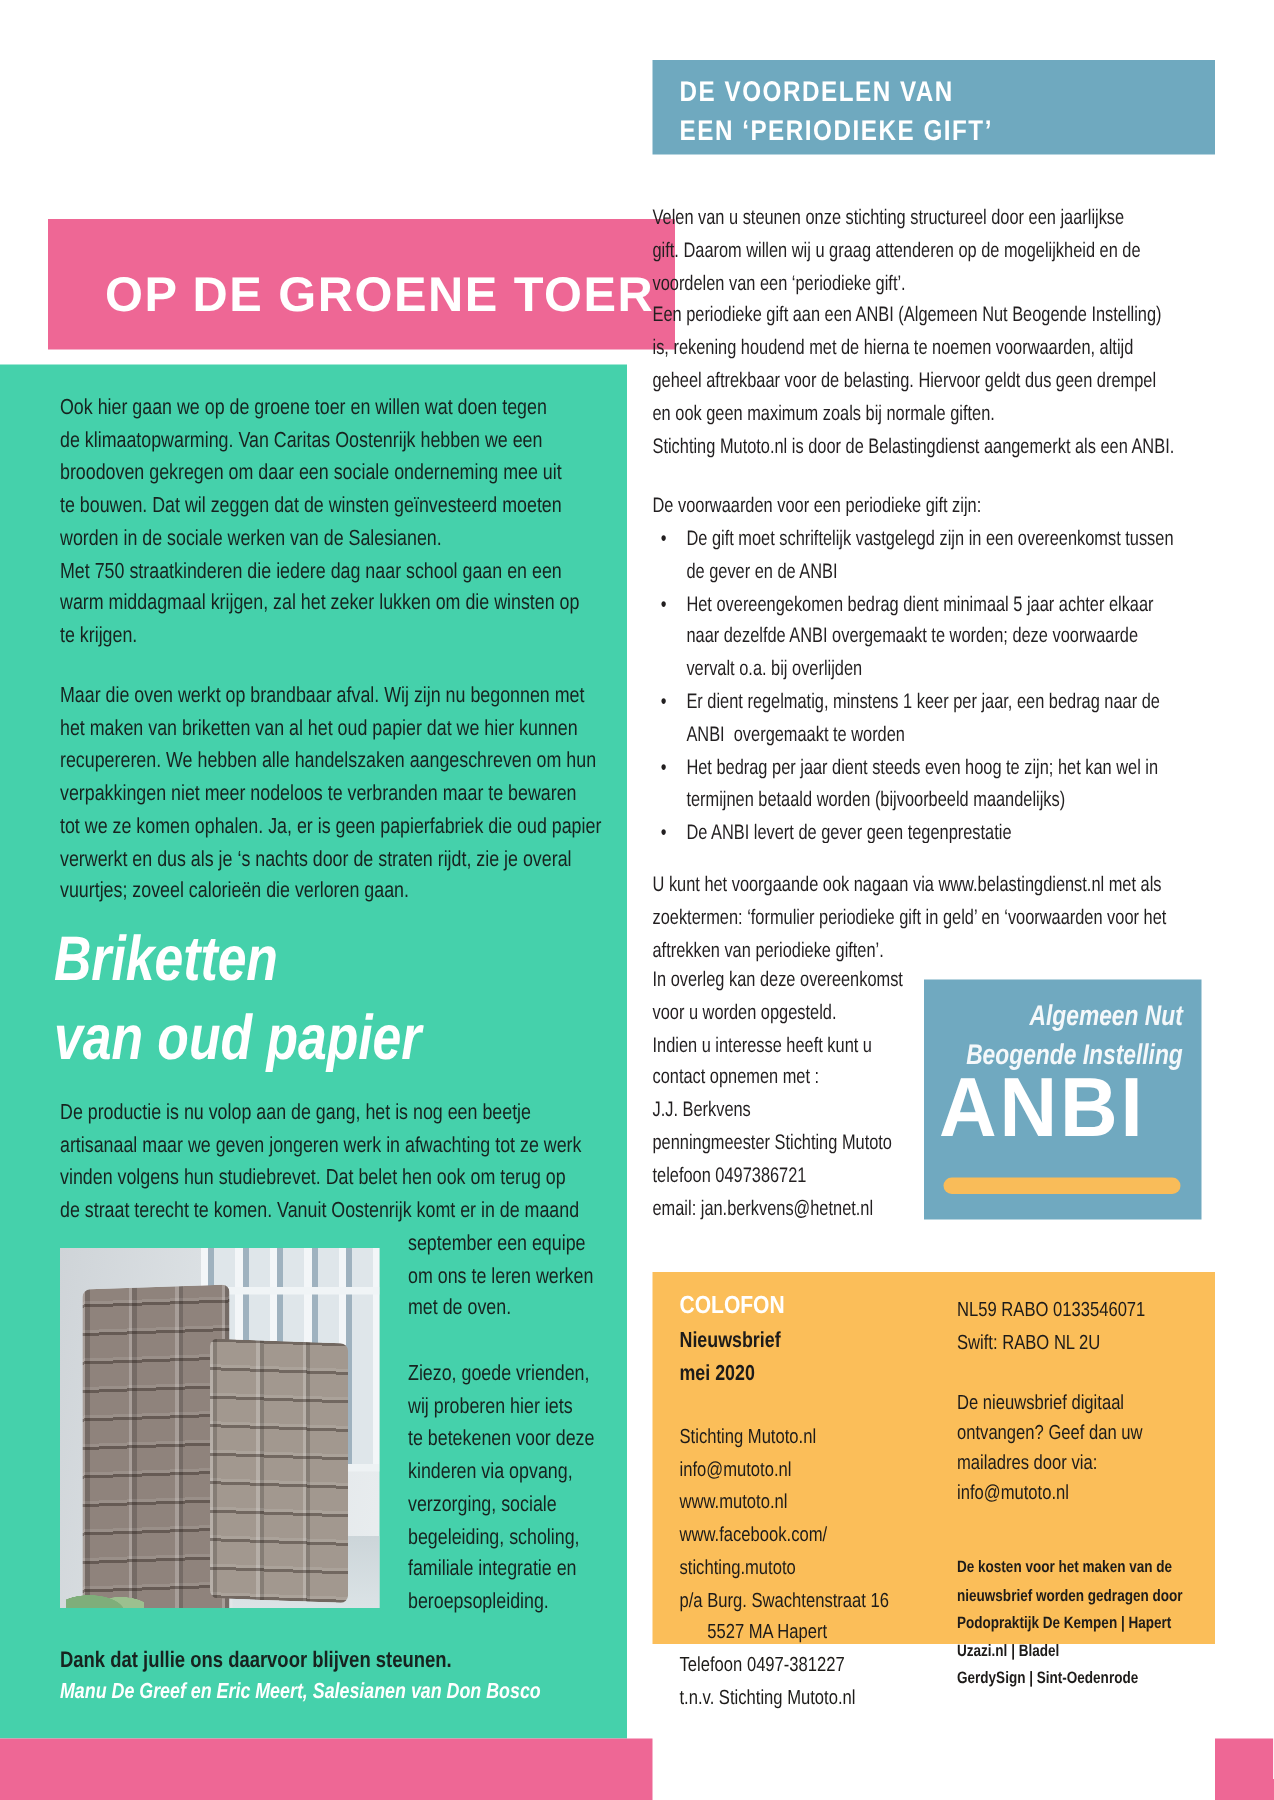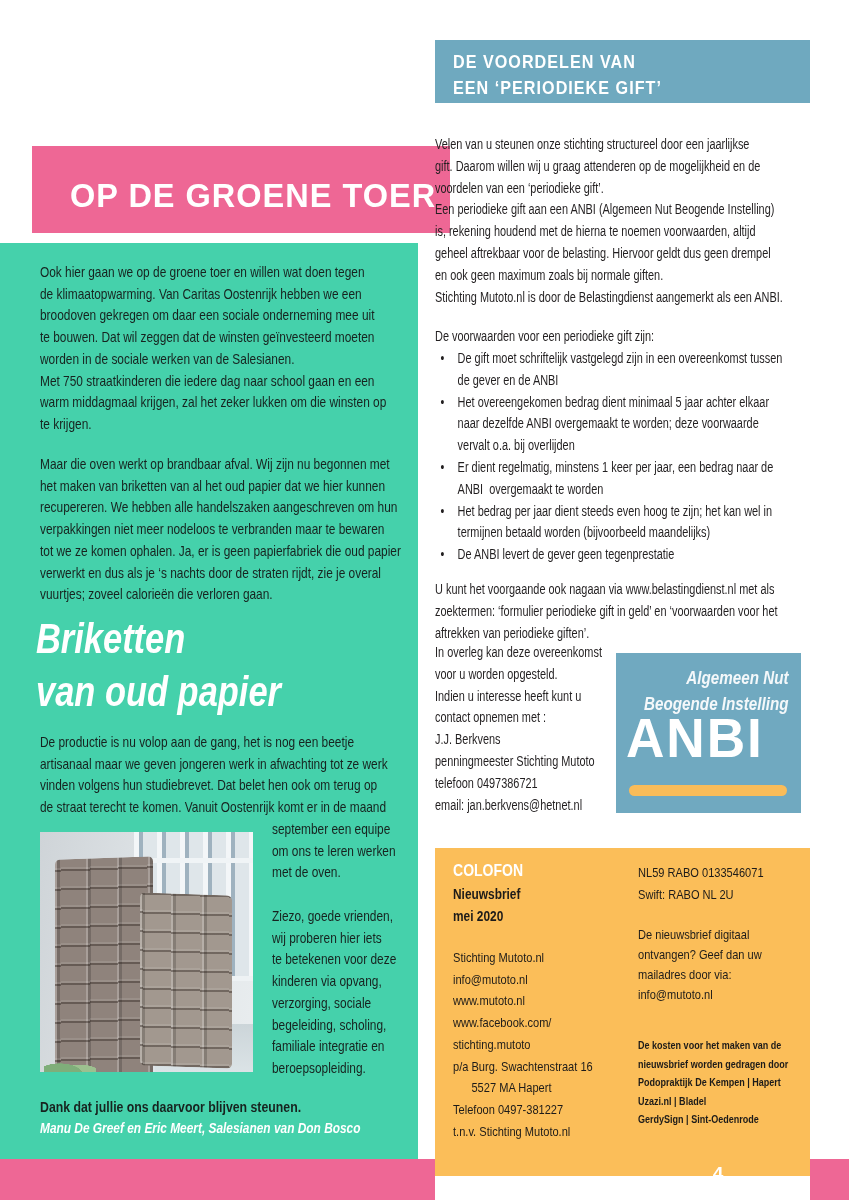--- a/index.html
+++ b/index.html
@@ -77,21 +77,21 @@
   .anbi-lines { position:absolute; right:12px; top:12px; text-align:right;
         color:#f4f8fa; font-style:italic; font-weight:700; font-size:19px;
         line-height:26px; white-space:pre; transform:scaleX(.8);
         transform-origin:100% 0; }
   .anbi-word { position:absolute; left:10px; top:52px; color:#ffffff; font-weight:700;
         font-size:56px; letter-spacing:2px; transform:scaleX(.95); transform-origin:0 0; }
   .anbi-bar { position:absolute; left:13px; bottom:17px; width:158px; height:11px;
         background:#F9BC59; border-radius:6px; }
 
   
-  .colofon { left:435px; top:848px; width:375px; height:328px; background:#FBBE59; }
+  .colofon { left:435px; top:848px; width:375px; height:248px; background:#FBBE59; }
   .cf { position:absolute; font-size:13.5px; line-height:21.7px; color:#1d1b19; }
   .cf-title { left:18px; top:12px; color:#ffffff; font-weight:700; font-size:16.5px; }
   .cf-sub   { left:18px; top:36px; font-weight:700; font-size:14.5px; }
   .cf-left  { left:18px; top:99px; }
   .cf-bank  { left:203px; top:14px; }
   .cf-digital { left:203px; top:77px; font-size:13.5px; line-height:20px; }
   .cf-credits { left:203px; top:188px; font-weight:700; font-size:11px; line-height:18.5px; }
   .page-number { left:703px; top:1163px; width:30px; text-align:center;
         color:#ffffff; font-weight:700; font-size:19px; }
 </style>

